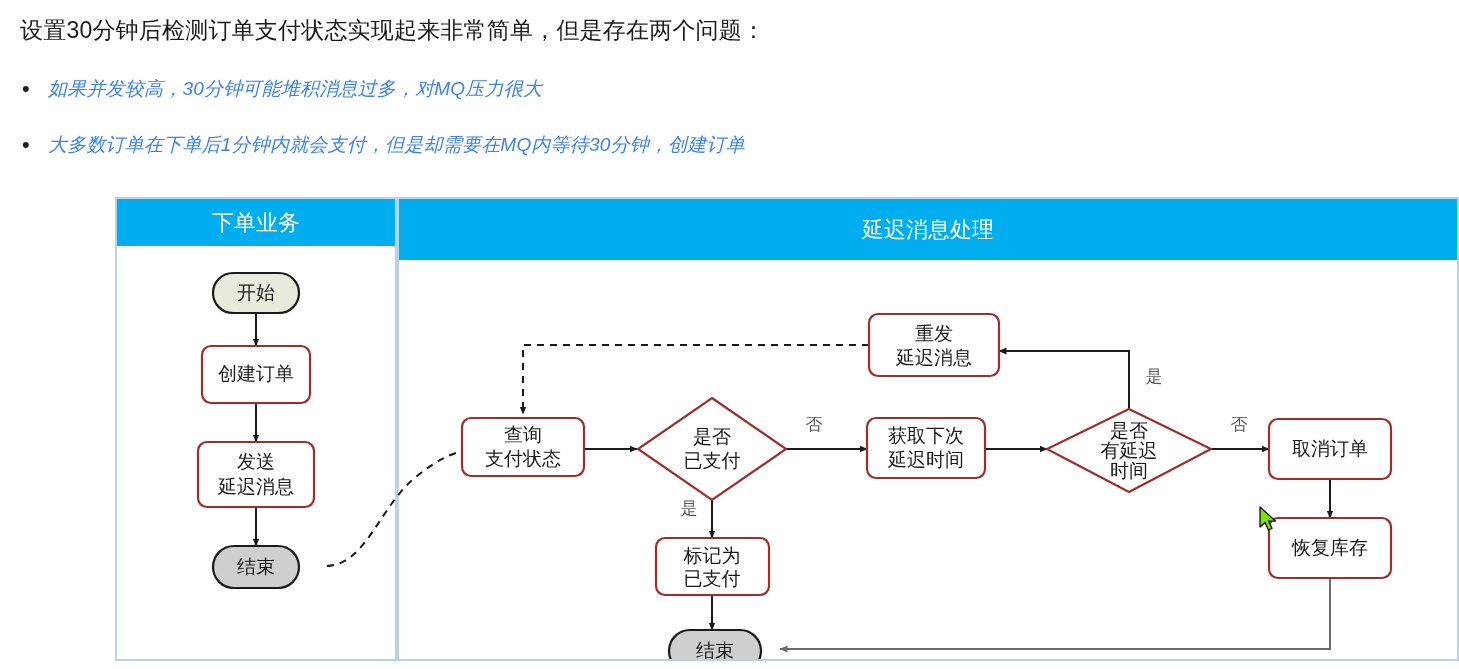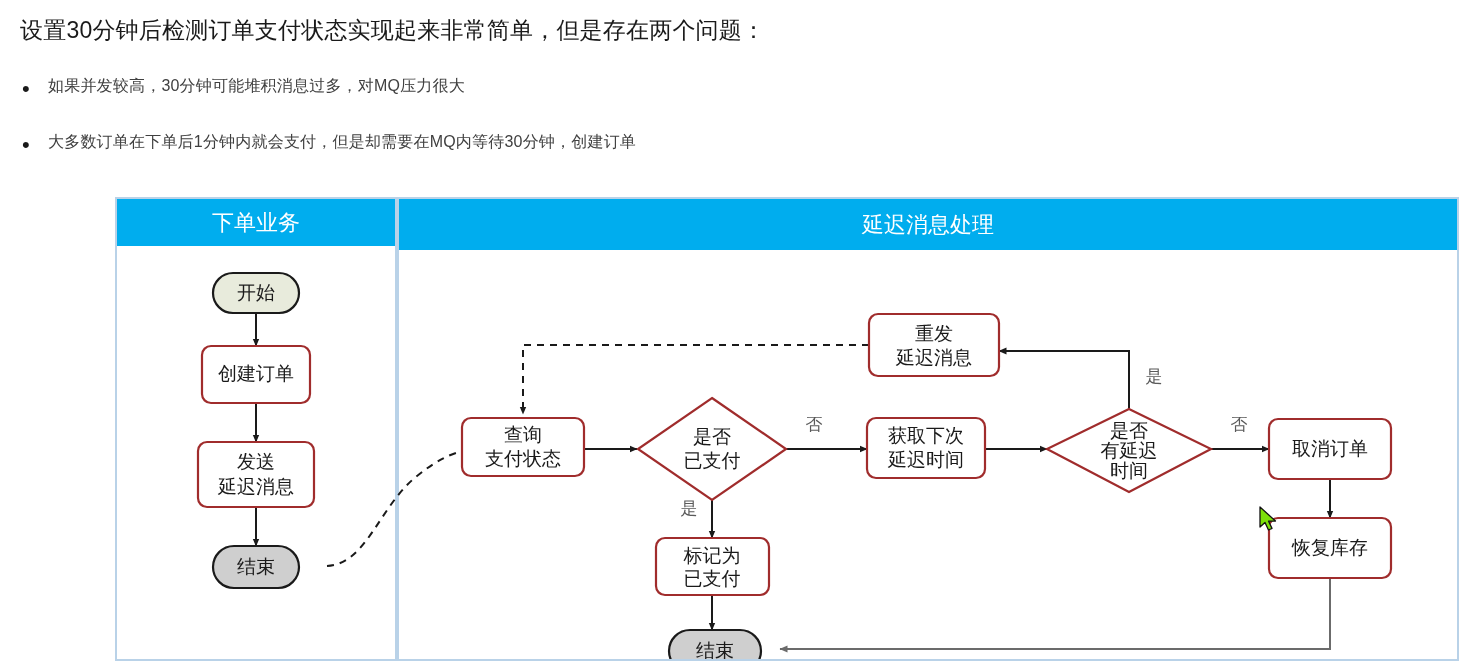--- a/index.html
+++ b/index.html
@@ -24,21 +24,21 @@
     font-size: 23px; color: #1a1a1a; letter-spacing: 0.2px;
     white-space: nowrap;
   }
   .bullet-row { position: absolute; white-space: nowrap; }
   .bullet-row .dot {
     display: inline-block; width: 26px;
     font-size: 22px; color: #1a1a1a; vertical-align: top;
   }
   .bullet-row .btxt {
     display: inline-block;
-    font-size: 16px; color: #404040; letter-spacing: 0.2px;
+    font-size: 19px; color: #3b82f6; letter-spacing: 0.2px; font-style: italic;
   }
   #bullet-1 { left: 10px; top: 76px; }
   #bullet-2 { left: 10px; top: 132px; }
 
   
   #diagram-panel {
     position: absolute;
     left: 103px; top: 197px;
     width: 1344px; height: 464px;
     border: 2px solid #b9d2e8;
@@ -51,21 +51,21 @@
     display: flex;
   }
   .hdr-cell {
     background: #00ADEE;
     color: #ffffff;
     display: flex; align-items: center; justify-content: center;
     font-size: 22px;
   }
   #hdr-left  { width: 278px; height: 47px; }
   .hdr-gap   { width: 4px; height: 47px; background: #ffffff; }
-  #hdr-right { flex: 1; height: 51px; }
+  #hdr-right { flex: 1; height: 61px; }
 
   #col-divider {
     position: absolute;
     left: 278px; top: 0;
     width: 4px; height: 460px;
     background: #b9d2e8;
   }
 
   
   #flow-svg {

